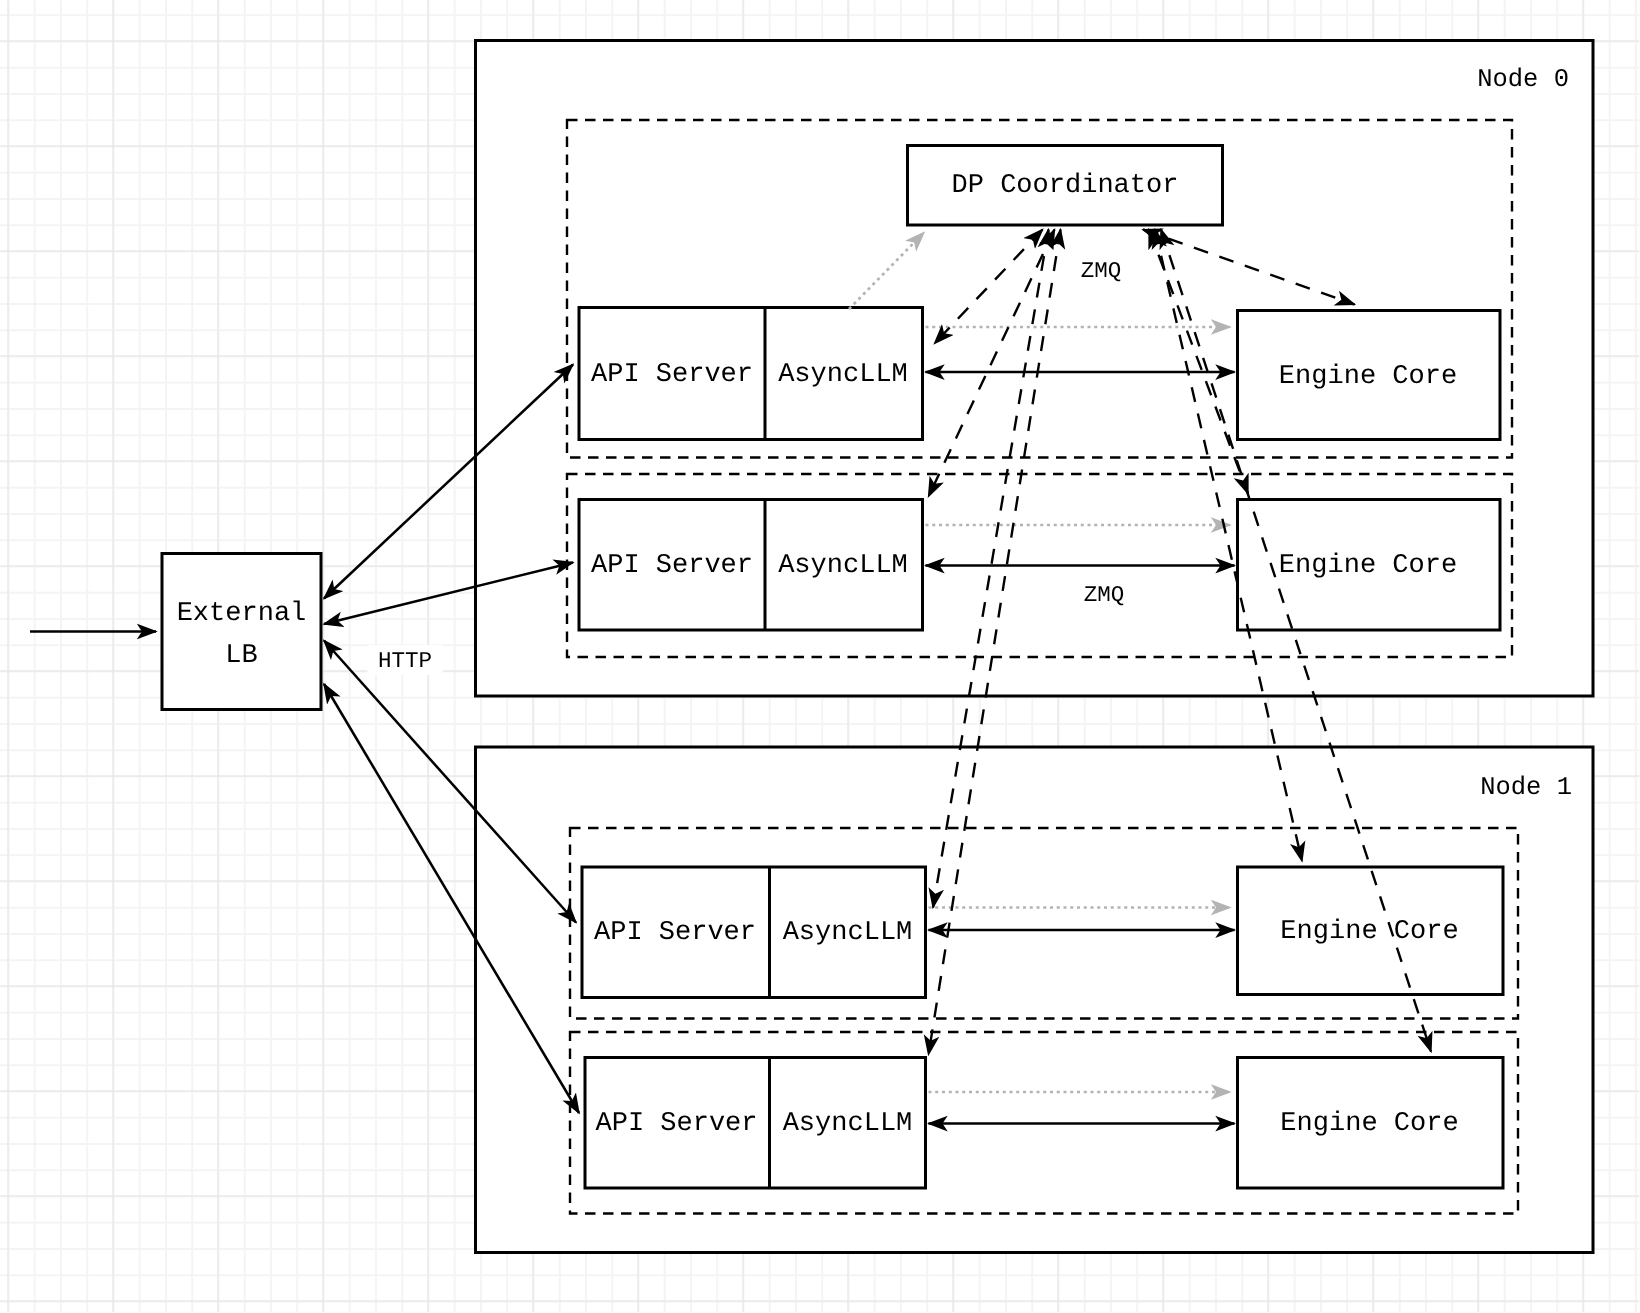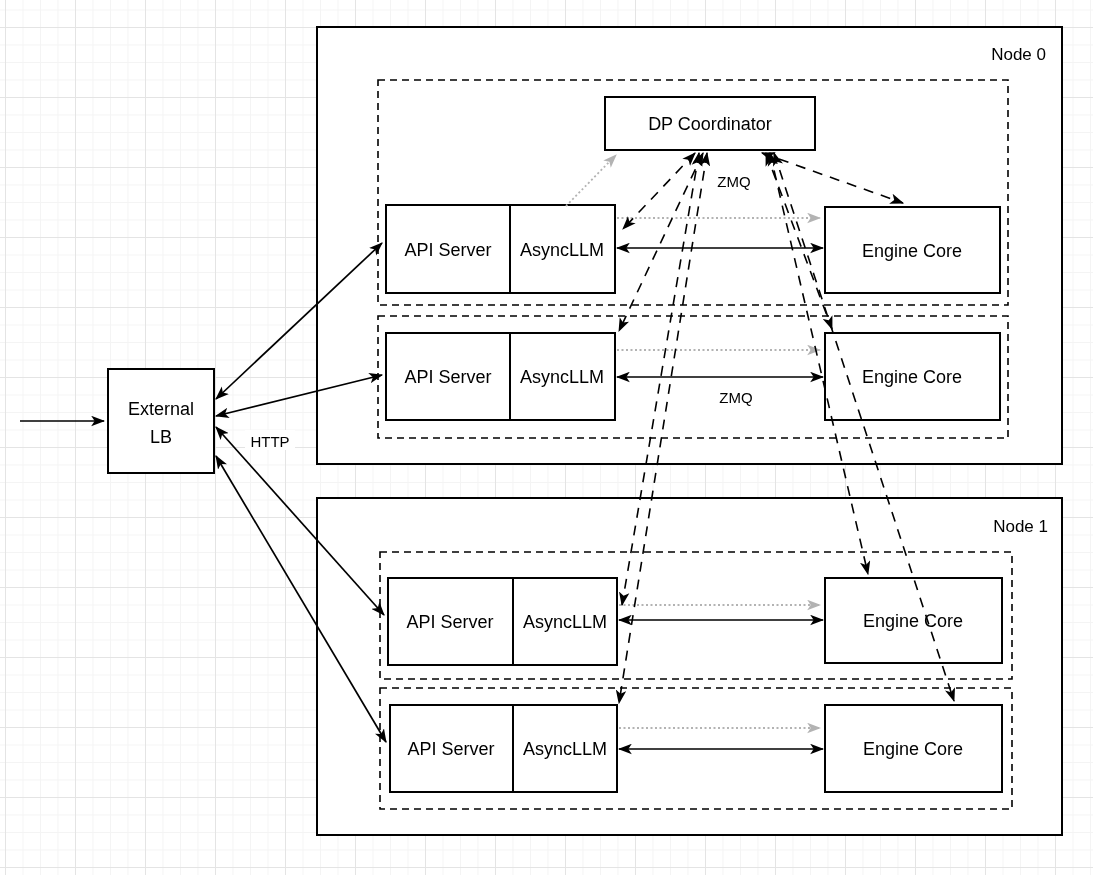--- a/index.html
+++ b/index.html
@@ -9,21 +9,21 @@
     height: 875px;
     overflow: hidden;
     background-color: #ffffff;
     background-image:
       linear-gradient(#e4e4e4 1px, transparent 1px),
       linear-gradient(90deg, #e4e4e4 1px, transparent 1px),
       linear-gradient(#f4f4f4 1px, transparent 1px),
       linear-gradient(90deg, #f4f4f4 1px, transparent 1px);
     background-size: 70px 70px, 70px 70px, 17.5px 17.5px, 17.5px 17.5px;
     background-position: 5px 27px, 5px 27px, 5px 27px, 5px 27px;
-    font-family: Liberation Sans, sans-serif;
+    font-family: Liberation Mono, monospace;
   }
   svg { position: absolute; left: 0; top: 0; }
   .box       { fill: #ffffff; stroke: #000000; stroke-width: 2; }
   .nodebox   { fill: #ffffff; stroke: #000000; stroke-width: 2; }
   .dashedbox { fill: #ffffff; stroke: #000000; stroke-width: 1.6; stroke-dasharray: 7 5; }
   .divider   { stroke: #000000; stroke-width: 2; }
   .solidarrow  { stroke: #000000; stroke-width: 1.7; fill: none; }
   .dashedarrow { stroke: #000000; stroke-width: 1.6; fill: none; stroke-dasharray: 10 8; }
   .dottedarrow { stroke: #b3b3b3; stroke-width: 1.8; fill: none; stroke-dasharray: 2 2.5; }
   .boxlabel  { font-size: 18px; fill: #000000; text-anchor: middle; dominant-baseline: central; }

